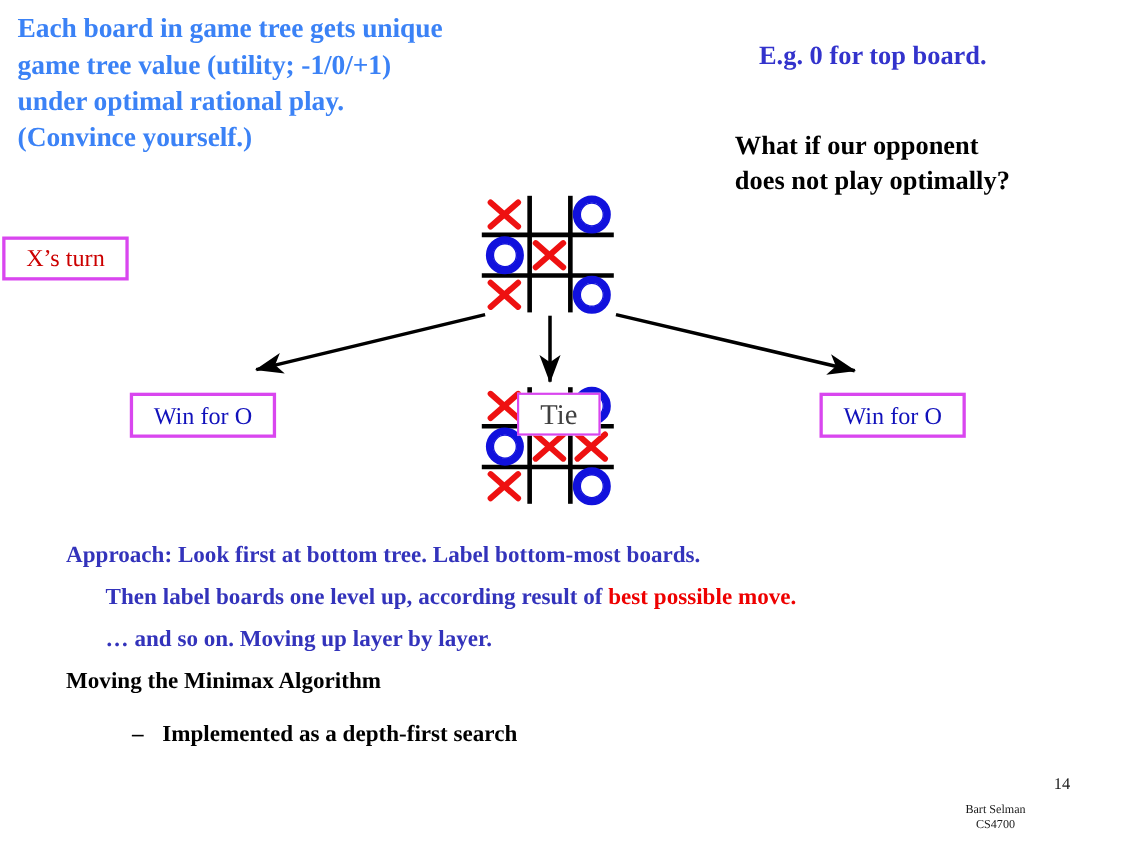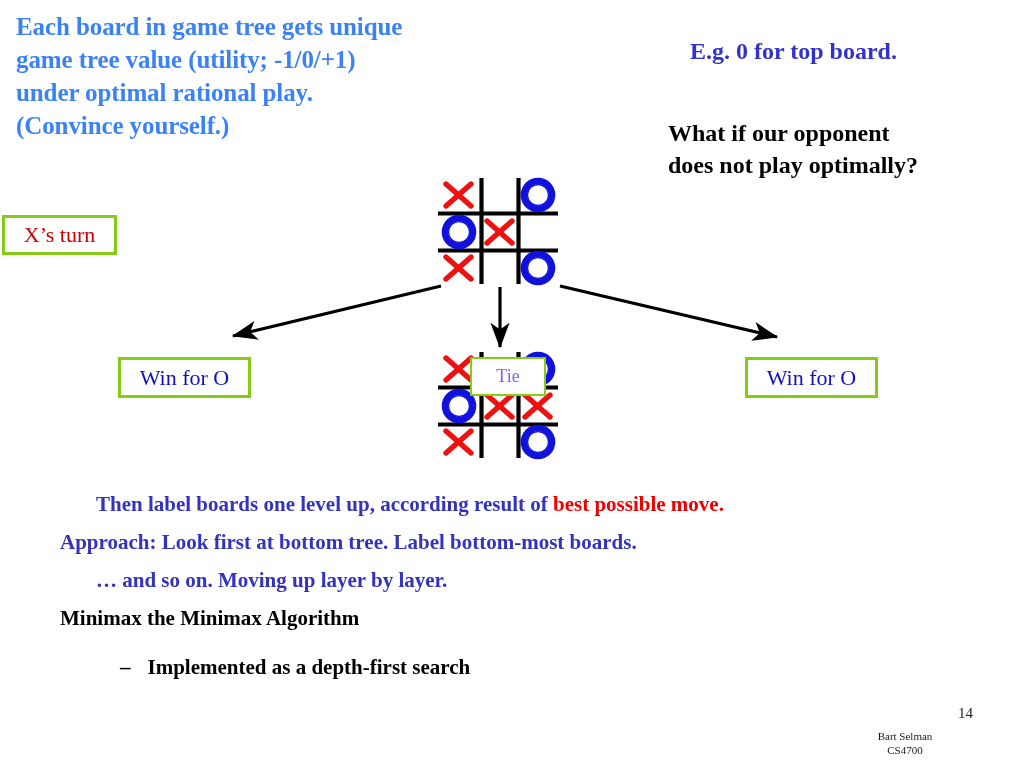--- a/index.html
+++ b/index.html
@@ -47,21 +47,21 @@
     top: 118px;
     width: 350px;
     color: #000000;
     font-weight: bold;
     font-size: 24px;
     line-height: 1.33;
   }
 
   
   .label-box {
-    border: 3px solid #84cc16;
+    border: 3px solid #d946ef;
     background: #ffffff;
     display: flex;
     align-items: center;
     justify-content: center;
     box-sizing: border-box;
   }
   #xturn-box {
     left: 2px;
     top: 215px;
     width: 115px;
@@ -91,22 +91,22 @@
   }
   #tie-box {
     left: 470px;
     top: 357px;
     width: 76px;
     height: 39px;
     border-width: 2px;
     z-index: 6;
   }
   #tie-box .label-text {
-    color: #8b5cf6;
-    font-size: 18px;
+    color: #404040;
+    font-size: 26px;
     font-weight: normal;
   }
 
   
   .board {
     width: 120px;
     height: 106px;
   }
   #board-top { left: 438px; top: 178px; z-index: 3; }
   #board-bottom { left: 438px; top: 352px; z-index: 4; }
@@ -289,31 +289,31 @@
 
 <div class="abs label-box" id="tie-box">
   <span class="label-text">Tie</span>
 </div>
 
 <div class="abs label-box" id="win-o-right">
   <span class="win-label">Win for O</span>
 </div>
 
 <div class="abs" id="approach-block">
+  <div class="ln">
+    <span class="c-blue">Approach:</span><span class="c-blue"> Look first at bottom tree. Label bottom-most boards.</span>
+  </div>
   <div class="ln indent1">
     <span class="c-blue">Then label boards one level up, according result of </span><span class="c-red">best possible move.</span>
   </div>
-  <div class="ln">
-    <span class="c-blue">Approach:</span><span class="c-blue"> Look first at bottom tree. Label bottom-most boards.</span>
-  </div>
   <div class="ln indent1">
     <span class="c-blue">… and so on. Moving up layer by layer.</span>
   </div>
   <div class="ln">
-    <span class="c-black">Minimax the </span><span class="c-blue-bright">Minimax Algorithm</span>
+    <span class="c-black">Moving the </span><span class="c-blue-bright">Minimax Algorithm</span>
   </div>
   <div class="ln indent2">
     <span class="c-black">–</span><span class="dash-gap"></span><span class="c-black">Implemented as a depth-first search</span>
   </div>
 </div>
 
 <div class="abs" id="page-number">14</div>
 <div class="abs" id="footer-credit">
   <div>Bart Selman</div>
   <div>CS4700</div>

